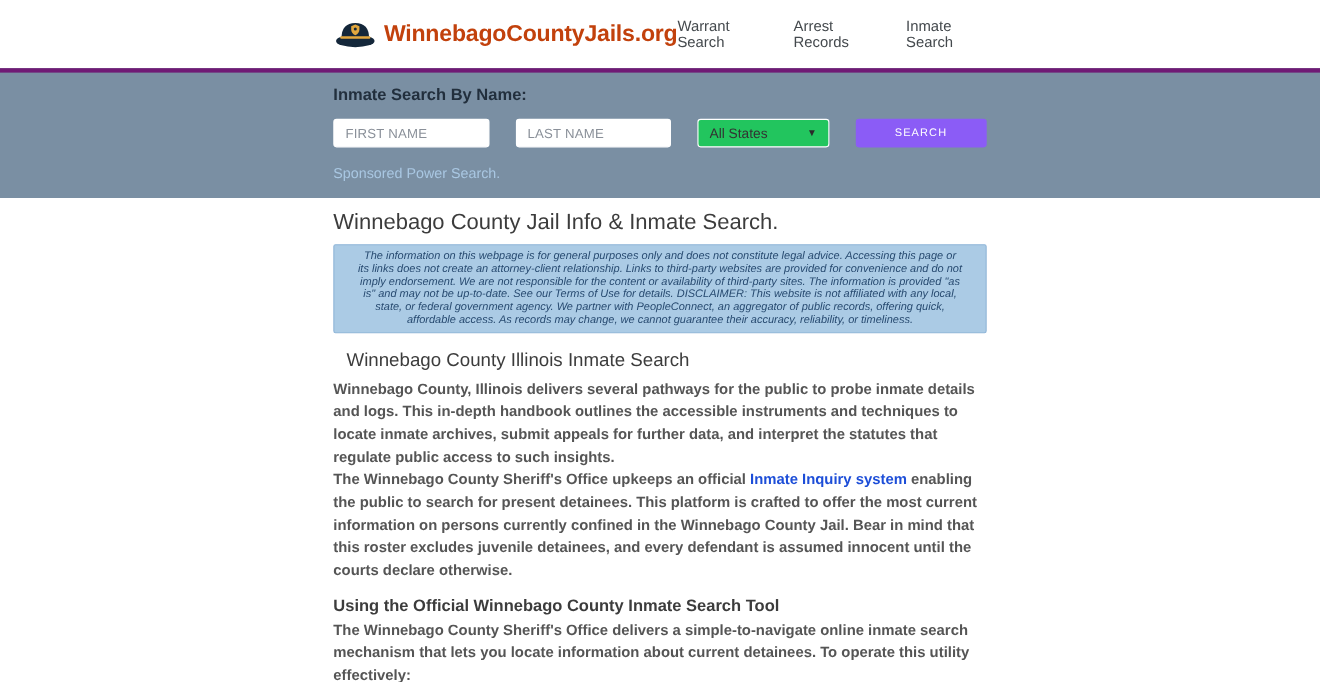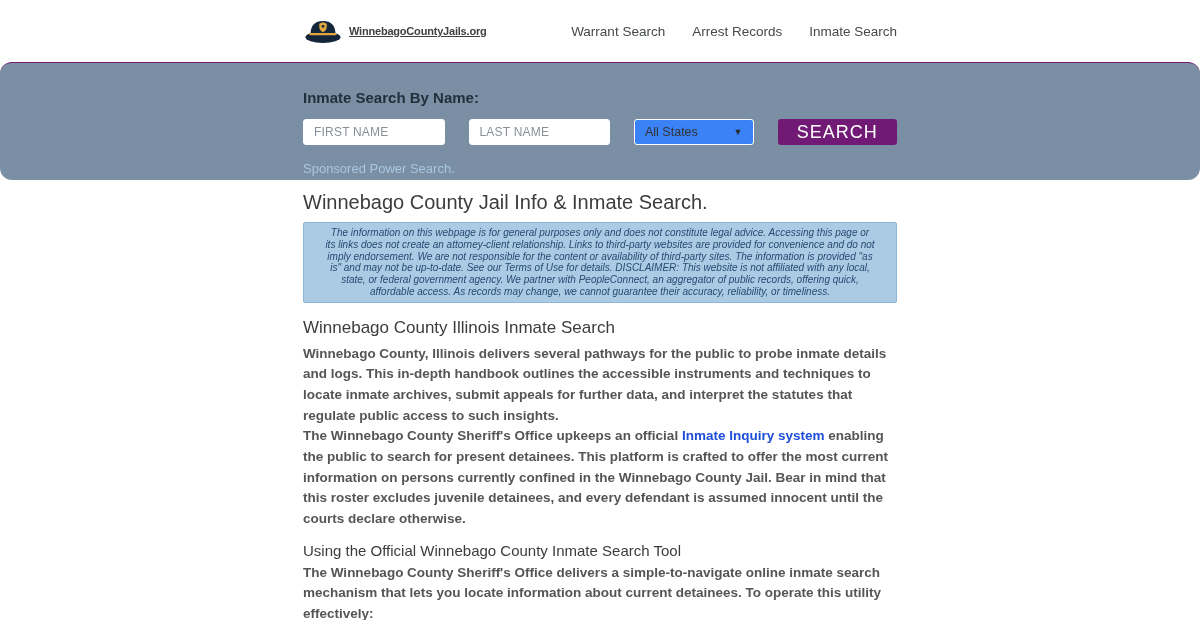--- a/index.html
+++ b/index.html
@@ -4,52 +4,52 @@
 <style>
   * { box-sizing: border-box; margin: 0; padding: 0; }
   html, body { width: 1200px; height: 620px; overflow: hidden; background: #ffffff;
     font-family: "Liberation Sans", sans-serif; }
   .container { width: 594px; margin: 0 auto; }
 
   
   .site-header { height: 62px; background: #ffffff; }
   .site-header .container { height: 100%; display: flex; align-items: center; justify-content: space-between; }
   .logo { display: flex; align-items: center; gap: 6px; text-decoration: none; cursor: pointer; }
-  .logo-text { font-size: 11px; font-weight: 700; color: #404040; letter-spacing: -0.2px; text-decoration: underline; }
+  .logo-text { font-size: 21px; font-weight: 700; color: #c2410c; letter-spacing: -0.2px; }
   .main-nav { display: flex; gap: 27px; align-items: flex-end; }
   .main-nav a { font-size: 13.5px; color: #44494d; text-decoration: none; cursor: pointer; }
 
   
-  .search-band { background: #7a8fa3; border-top: 1px solid #701a75; height: 118px; padding-top: 22px; border-radius: 12px; }
+  .search-band { background: #7a8fa3; border-top: 4px solid #701a75; height: 118px; padding-top: 8px; }
   .band-title { font-size: 15px; font-weight: 700; color: #222f3d; margin: 4px 0 13px; }
   .form-row { display: flex; gap: 24px; height: 26px; }
   .form-row > * { flex: 1 1 0; min-width: 0; }
   .text-input { border: 1px solid #ffffff; border-radius: 3px; padding: 0 10px; font-size: 12px;
     color: #333; outline: none; font-family: "Liberation Sans", sans-serif; }
   .text-input::placeholder { color: #8a9099; letter-spacing: 0.2px; }
   .select-wrap { position: relative; }
   .select-wrap select { width: 100%; height: 100%; border: 1px solid #ffffff; border-radius: 3px;
-    background: #3b82f6; padding: 0 10px; font-size: 12.5px; color: #333333;
+    background: #22c55e; padding: 0 10px; font-size: 12.5px; color: #333333;
     appearance: none; -webkit-appearance: none; -moz-appearance: none; cursor: pointer;
     font-family: "Liberation Sans", sans-serif; }
   .select-arrow { position: absolute; right: 11px; top: 50%; transform: translateY(-54%);
     font-size: 9px; color: #2b2b2b; pointer-events: none; }
-  .search-btn { border: none; border-radius: 3px; background: #701a75; color: #ffffff;
-    font-size: 18px; letter-spacing: 1px; cursor: pointer; font-family: "Liberation Sans", sans-serif; }
+  .search-btn { border: none; border-radius: 3px; background: #8b5cf6; color: #ffffff;
+    font-size: 10px; letter-spacing: 1px; cursor: pointer; font-family: "Liberation Sans", sans-serif; }
   .sponsored { display: inline-block; margin-top: 16px; font-size: 13px; color: #a9c7e2;
     text-decoration: none; cursor: pointer; }
 
   
   .main-content { padding-top: 4px; }
   .page-title { font-size: 20px; font-weight: 400; color: #3c3c3c; margin: 7px 0 8px; }
   .disclaimer-box { background: #abcbe5; border: 1px solid #8fb5d8; border-radius: 2px;
     padding: 4px 21px; font-size: 10px; line-height: 1.18; font-style: italic;
     color: #274a70; text-align: center; }
-  h2.section-heading { font-size: 17px; font-weight: 400; color: #3c3c3c; margin: 15px 0 6px; }
-  h3.sub-heading { font-size: 15px; font-weight: 400; color: #3c3c3c; margin: 12px 0 4px; }
+  h2.section-heading { font-size: 17px; font-weight: 400; color: #3c3c3c; margin: 15px 12px 6px; }
+  h3.sub-heading { font-size: 15px; font-weight: 700; color: #3c3c3c; margin: 12px 0 4px; }
   .main-content p { font-size: 13.5px; line-height: 1.53; color: #555555; margin: 0 0; font-weight: bold; }
   a.inline-link { color: #1d4ed8; text-decoration: none; cursor: pointer; }
 </style>
 </head>
 <body>
 
 <header class="site-header">
   <div class="container">
     <a class="logo">
       <span style="display:inline-flex;">

